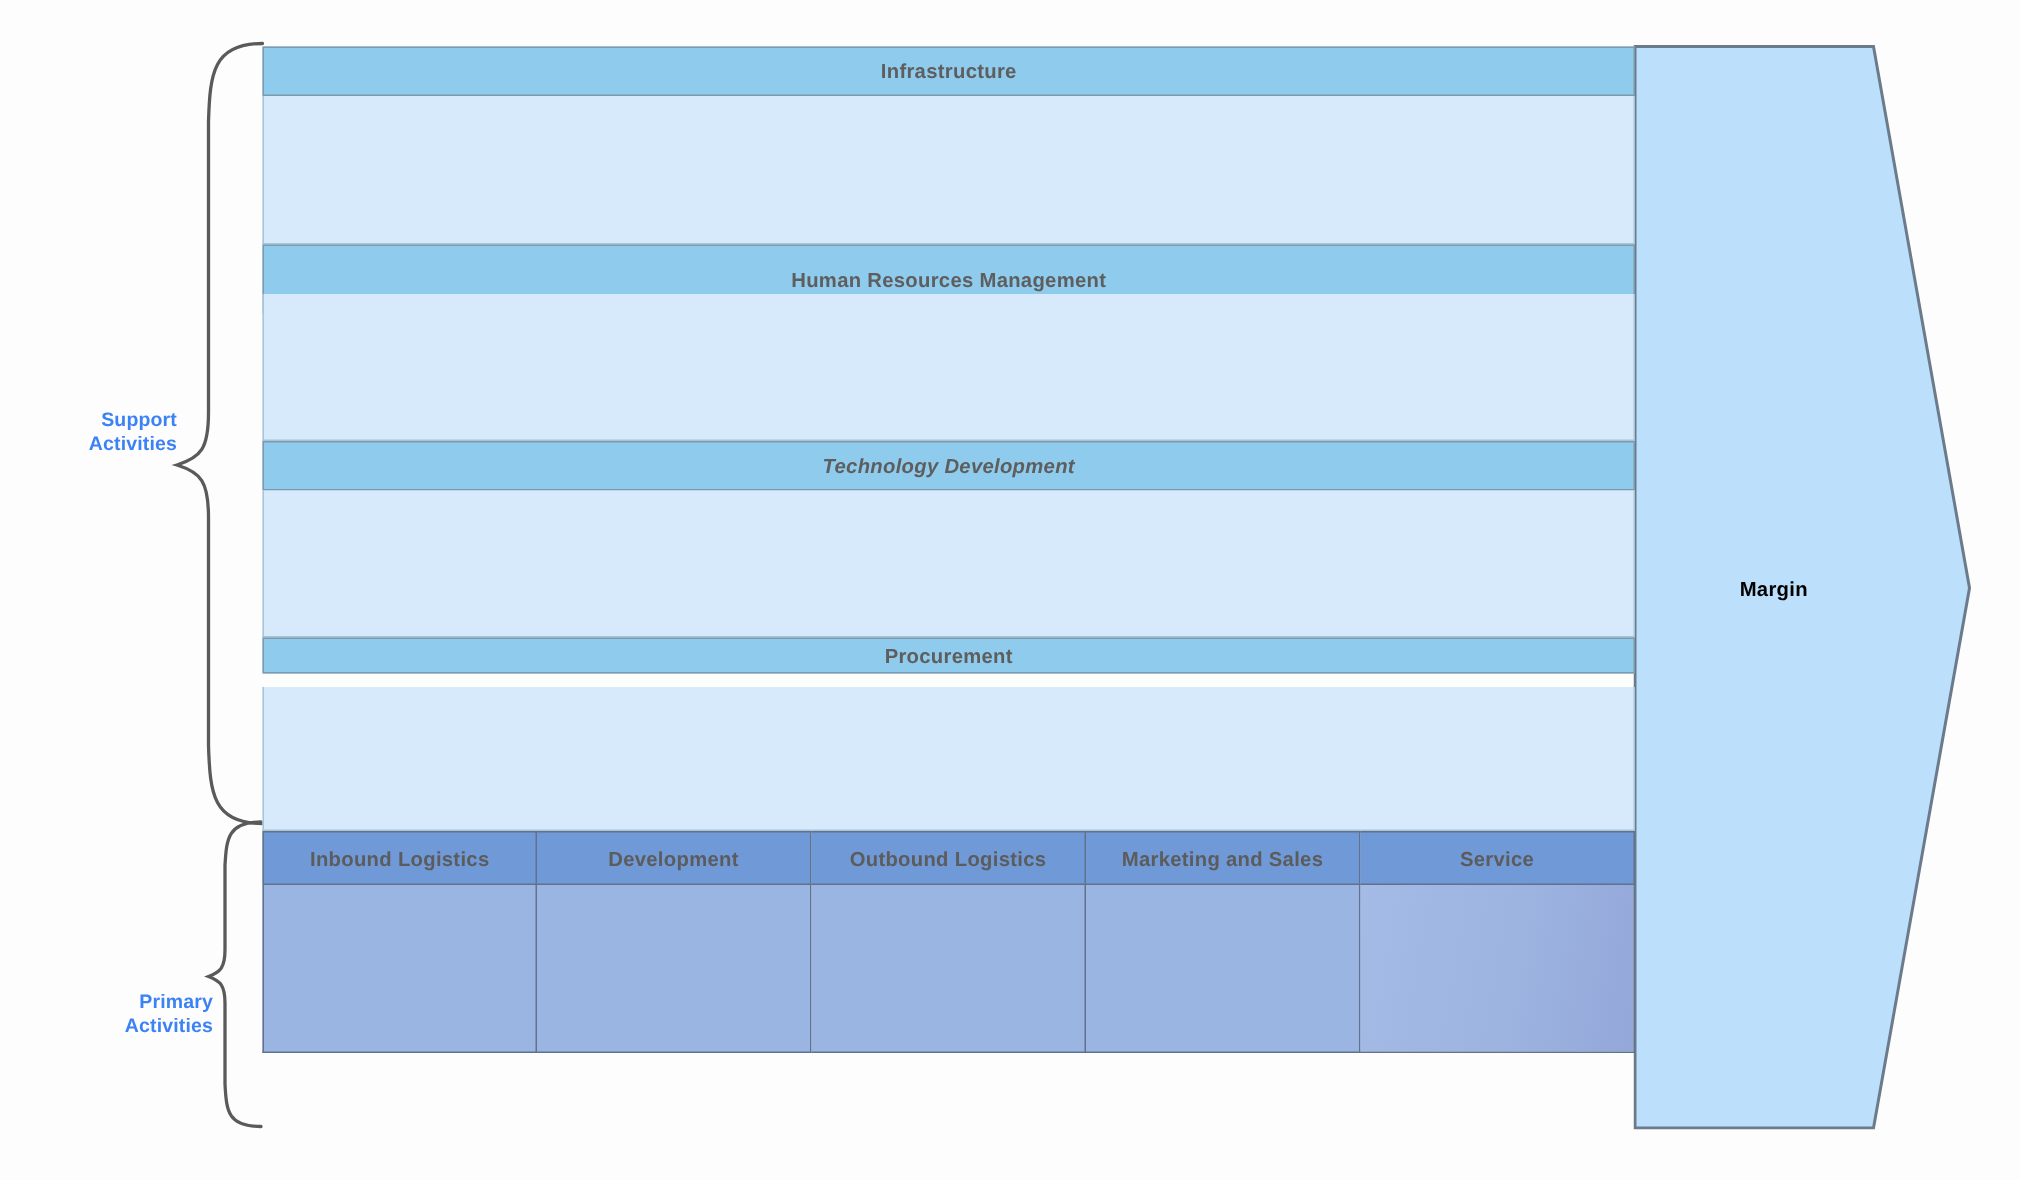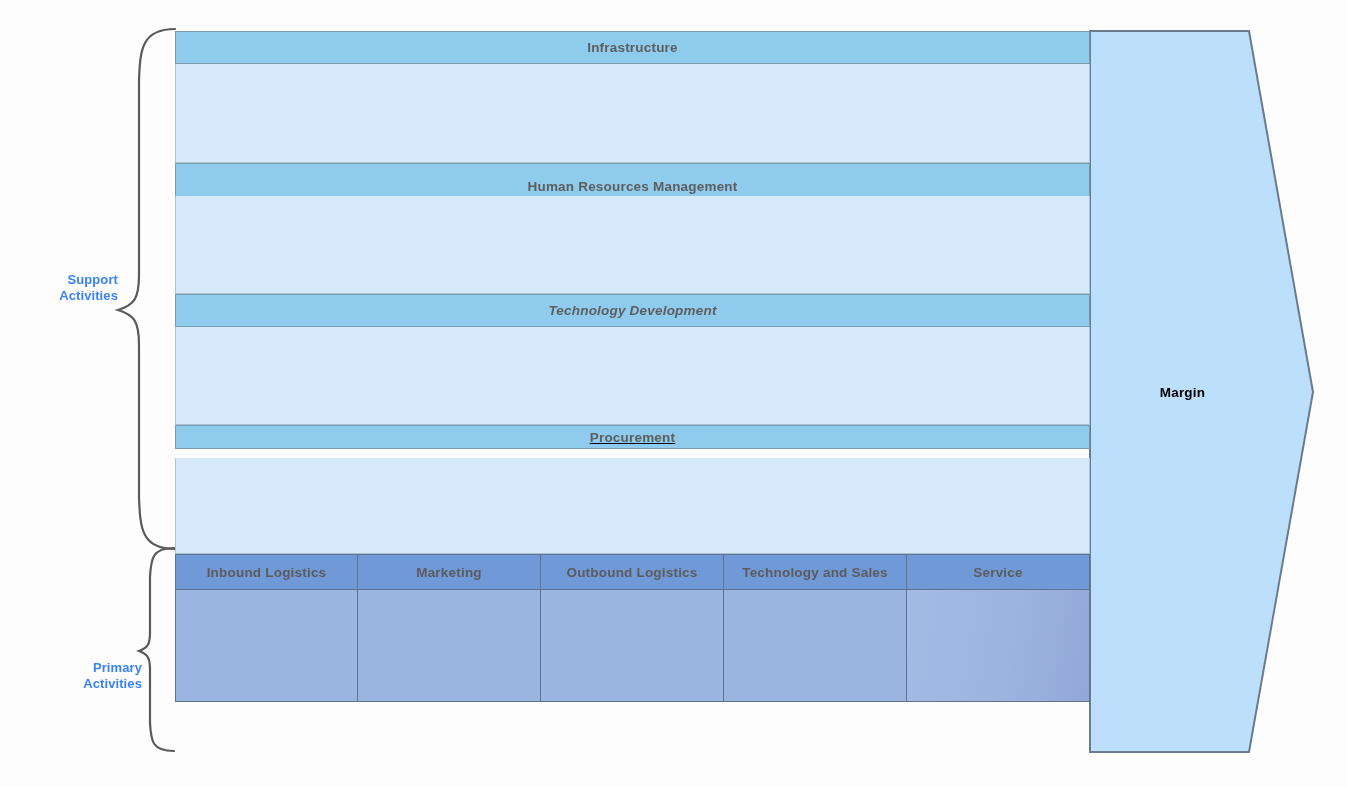--- a/index.html
+++ b/index.html
@@ -181,48 +181,48 @@
         <div class="sup-body"></div>
       </div>
 
       <div class="sup-row" style="top:263px; height:33px;font-style:italic;">
         <div class="sup-head">Technology Development</div>
       </div>
       <div class="sup-row" style="top:296px; height:98px;">
         <div class="sup-body"></div>
       </div>
 
-      <div class="sup-row" style="top:394px; height:24px;text-decoration:underline;">
+      <div class="sup-row" style="top:394px; height:24px;">
         <div class="sup-head">Procurement</div>
       </div>
       <div class="sup-row" style="top:427px; height:96px;">
         <div class="sup-body"></div>
       </div>
 
     </div>
 
     <div id="primary-table">
 
       <div class="prim-col">
         <div class="prim-head">Inbound Logistics</div>
         <div class="prim-body"></div>
       </div>
 
       <div class="prim-col">
-        <div class="prim-head">Marketing</div>
+        <div class="prim-head">Development</div>
         <div class="prim-body"></div>
       </div>
 
       <div class="prim-col">
         <div class="prim-head">Outbound Logistics</div>
         <div class="prim-body"></div>
       </div>
 
       <div class="prim-col">
-        <div class="prim-head">Technology and Sales</div>
+        <div class="prim-head">Marketing and Sales</div>
         <div class="prim-body"></div>
       </div>
 
       <div class="prim-col accent">
         <div class="prim-head">Service</div>
         <div class="prim-body"></div>
       </div>
 
     </div>
 

